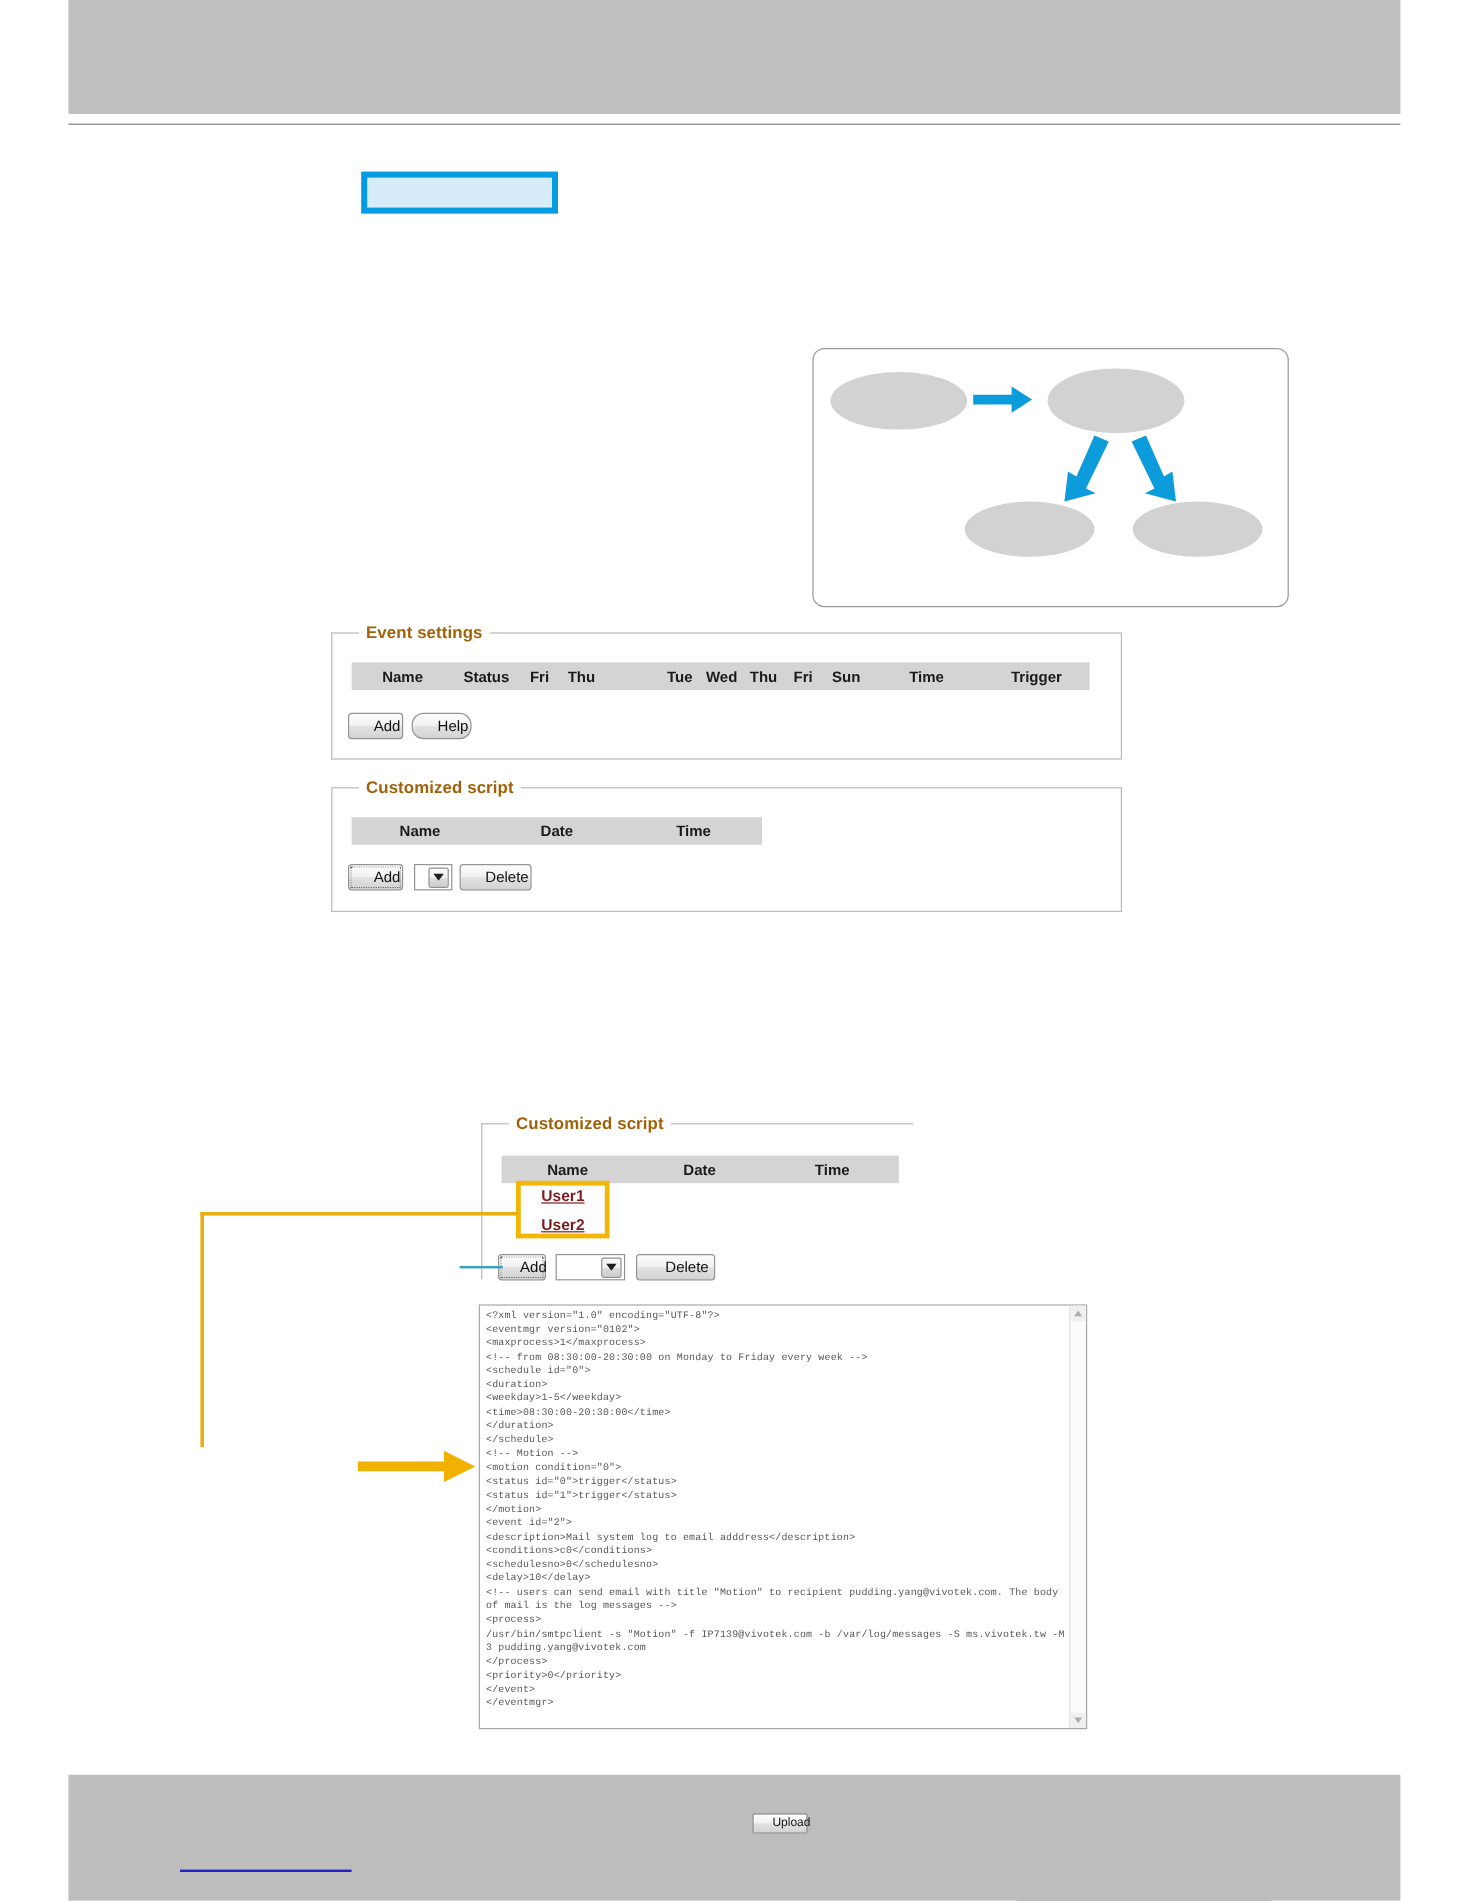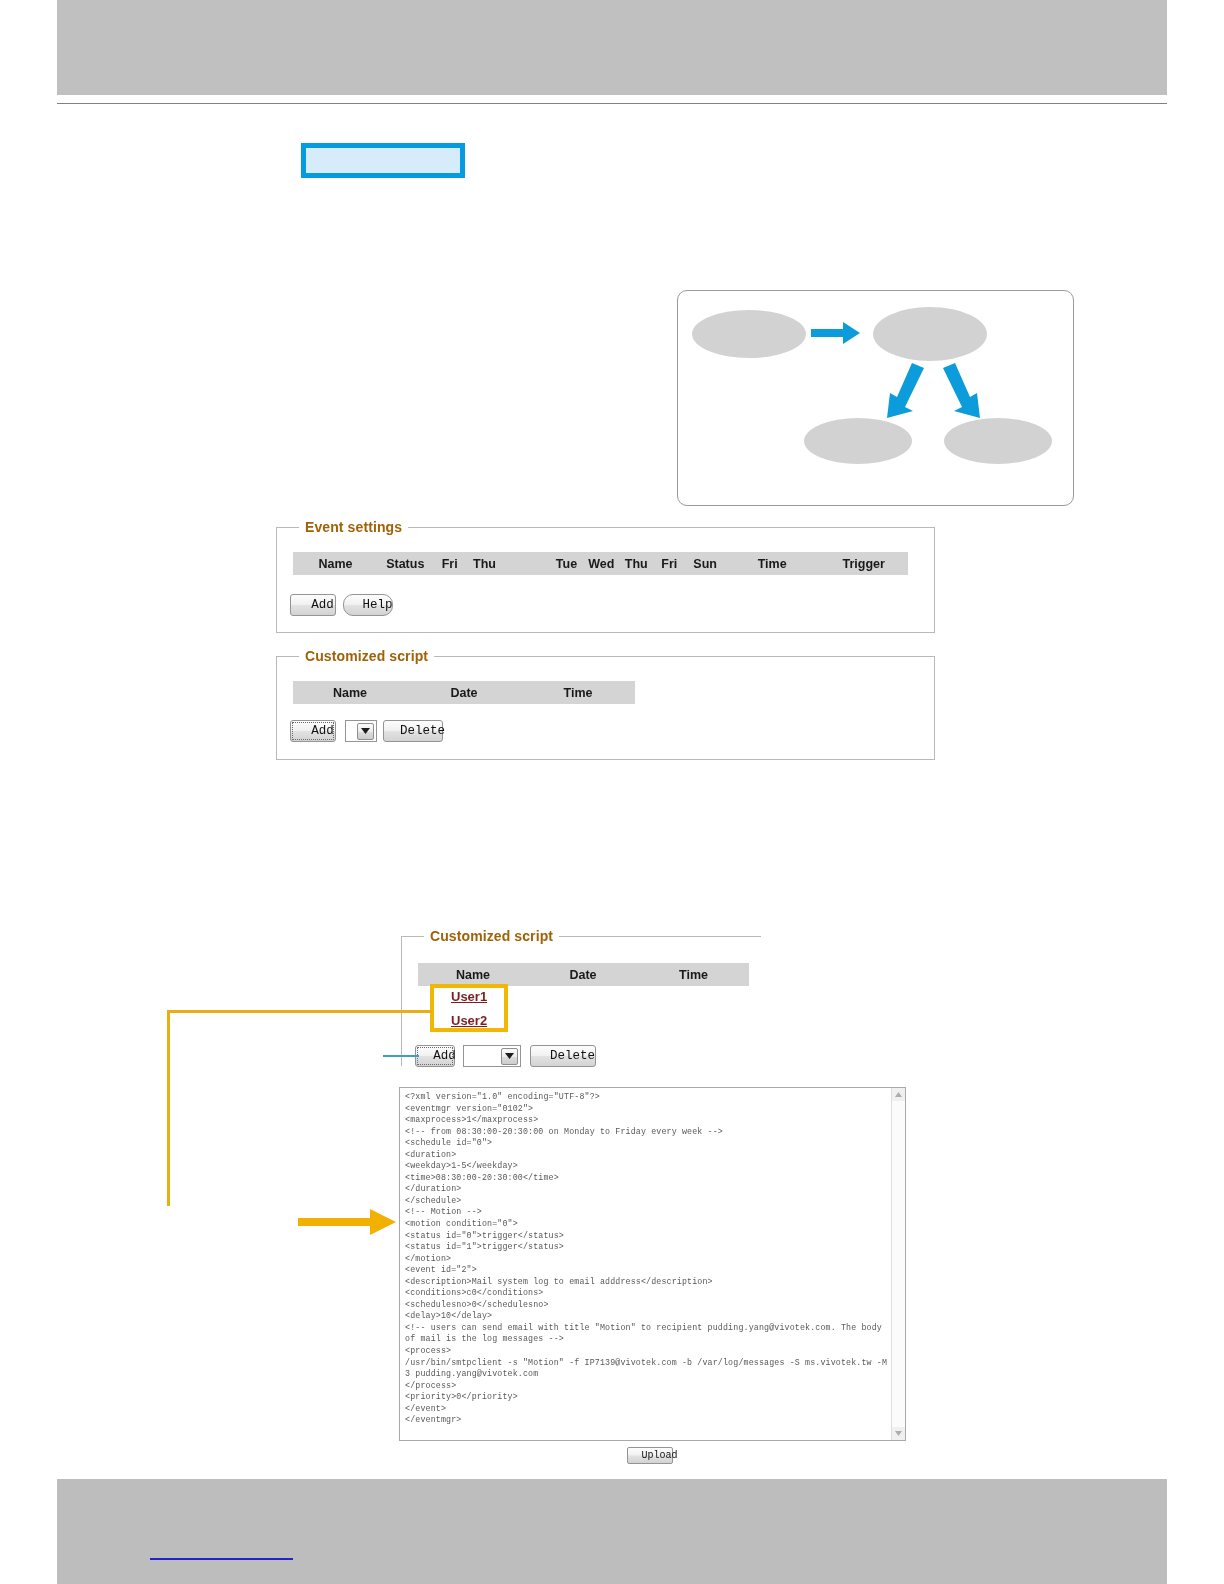--- a/index.html
+++ b/index.html
@@ -100,21 +100,21 @@
   }
 
   
   .btn {
     position: absolute;
     box-sizing: border-box;
     height: 22px;
     border: 1px solid #949494;
     border-radius: 3px;
     background: linear-gradient(to bottom, #fdfdfd 0%, #f1f1f1 48%, #e2e2e2 52%, #d3d3d3 100%);
-    font-family: Liberation Mono, monospace;
+    font-family: Liberation Sans, sans-serif;
     font-size: 12.5px;
     color: #111;
     display: flex;
     align-items: center;
     justify-content: center;
     cursor: default;
     padding-left: 19px;
   }
   .btn.focus-ring {
     outline: 1px dotted #6a6a6a;
@@ -351,21 +351,21 @@
         </svg>
     </div>
     <div class="sb-btn bottom">
       <svg width="7" height="5" viewBox="0 0 7 5">
           <path d="M0 0 h7 L3.5 5 z" fill="#adadad"></path>
         </svg>
     </div>
   </div>
 </div>
 
-<div class="btn" style="left:627px; top:1447px; width:46px; height:17px; font-size:10px; border-radius:2px;">Upload</div>
+<div class="btn" style="left:627px; top:1511px; width:46px; height:17px; font-size:10px; border-radius:2px;">Upload</div>
 
 <div class="anno-line" style="left:167px; top:1010px; width:265px; height:3px;"></div>
 
 <div class="anno-line" style="left:167px; top:1010px; width:3px; height:196px;"></div>
 
 <div class="anno-arrow-orange" style="left:298px; top:1209px;">
   <svg width="98" height="26" viewBox="0 0 98 26" xmlns="http://www.w3.org/2000/svg">
     <path d="M0 9 h72 V0 l26 13 -26 13 V17 H0 z" fill="#f2b000"></path>
   </svg>
 </div>

